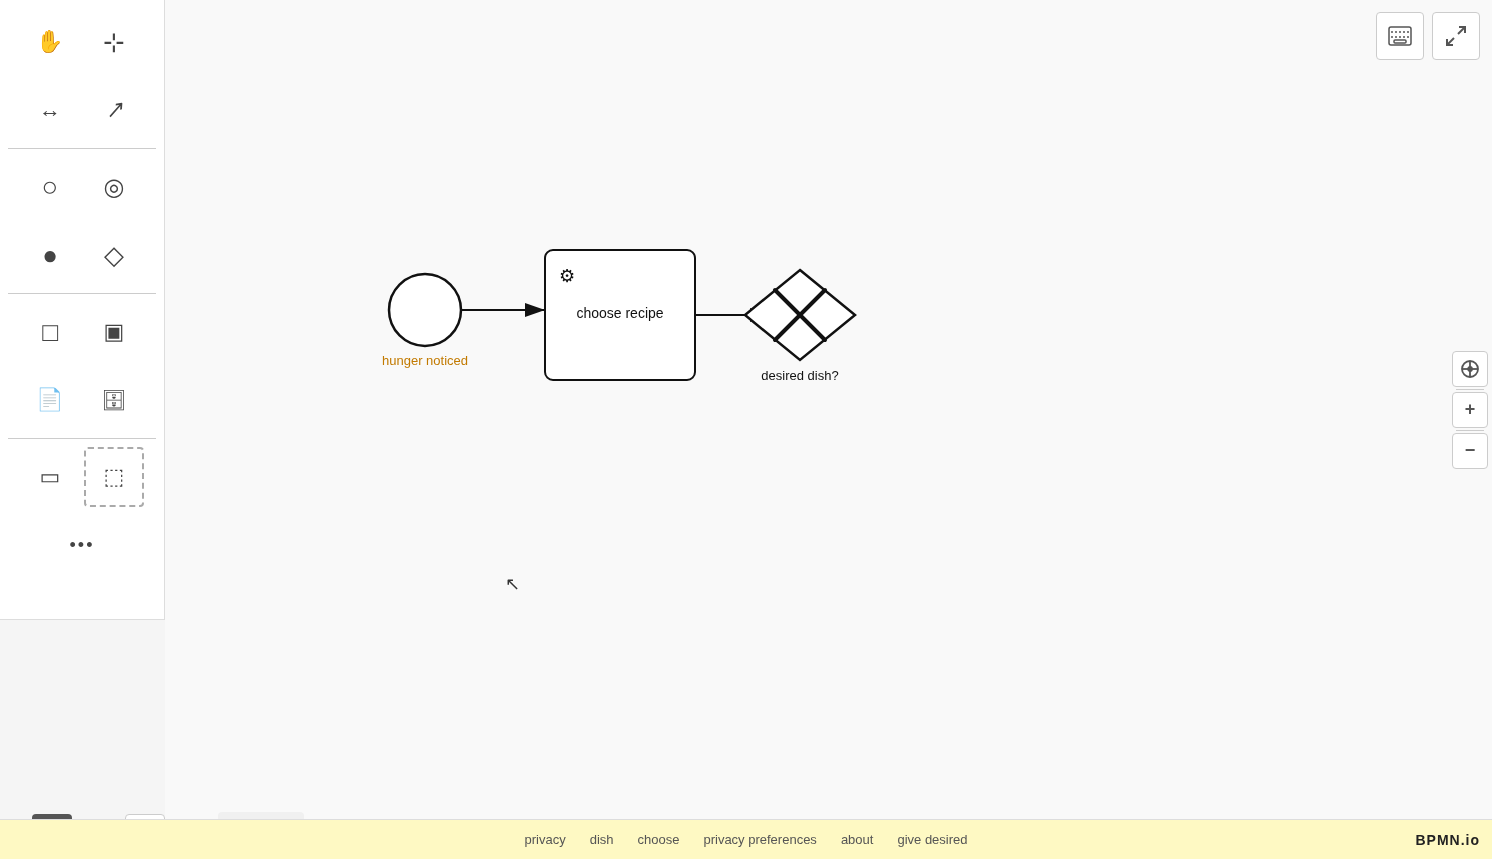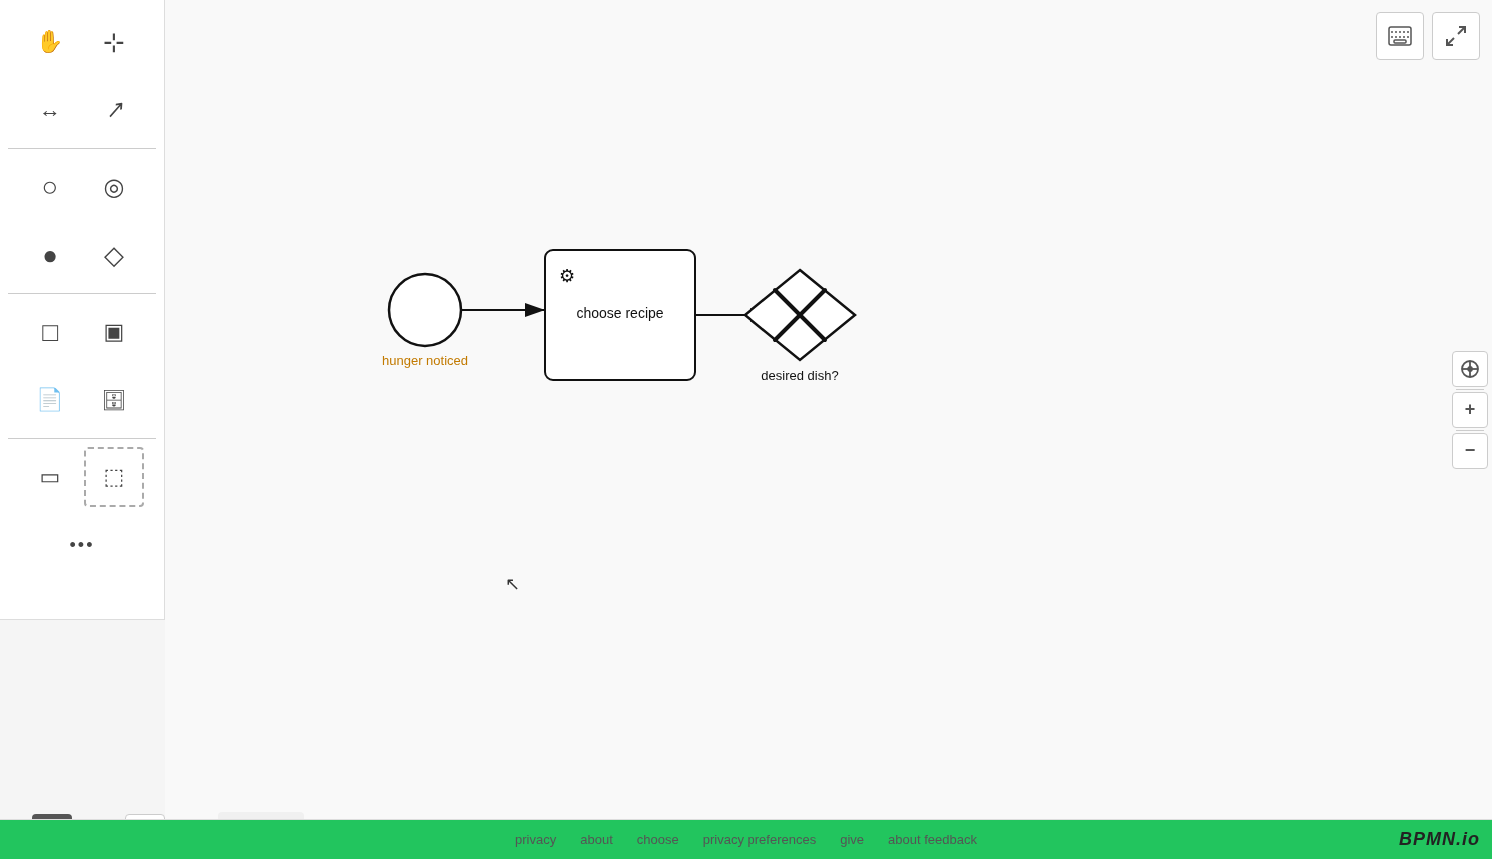--- a/index.html
+++ b/index.html
@@ -131,42 +131,41 @@
       width: 100%; height: 100%;
     }
 
     
     #footer {
       position: absolute;
       bottom: 0;
       left: 0;
       right: 0;
       height: 40px;
-      background: #22c55e;
+      background: #fef9c3;
       border-top: 1px solid #ddd;
       display: flex;
       align-items: center;
       justify-content: space-between;
       padding: 0 12px;
     }
 
     #footer-center {
       display: flex;
       gap: 24px;
       position: absolute;
       left: 50%;
       transform: translateX(-50%);
     }
 
     #footer-right {
       font-weight: bold;
-      font-size: 18px;
+      font-size: 14px;
       color: #222;
       letter-spacing: 1px;
-      font-style: italic;
     }
 
     .footer-link {
       font-size: 13px;
       color: #555;
       cursor: pointer;
       text-decoration: none;
     }
 
     
@@ -351,20 +350,20 @@
         <polyline points="1,13 6,8 10,12 14,8 19,13"></polyline>
       </svg>
     </button>
   </div>
 </div>
 
 <div id="footer">
   <div style="width:165px;"></div>
   <div id="footer-center">
     <a class="footer-link">privacy</a>
-    <a class="footer-link">about</a>
+    <a class="footer-link">dish</a>
     <a class="footer-link">choose</a>
     <a class="footer-link">privacy preferences</a>
-    <a class="footer-link">give</a>
-    <a class="footer-link">about feedback</a>
+    <a class="footer-link">about</a>
+    <a class="footer-link">give desired</a>
   </div>
   <div id="footer-right">BPMN.io</div>
 </div>
 
 </body></html>

